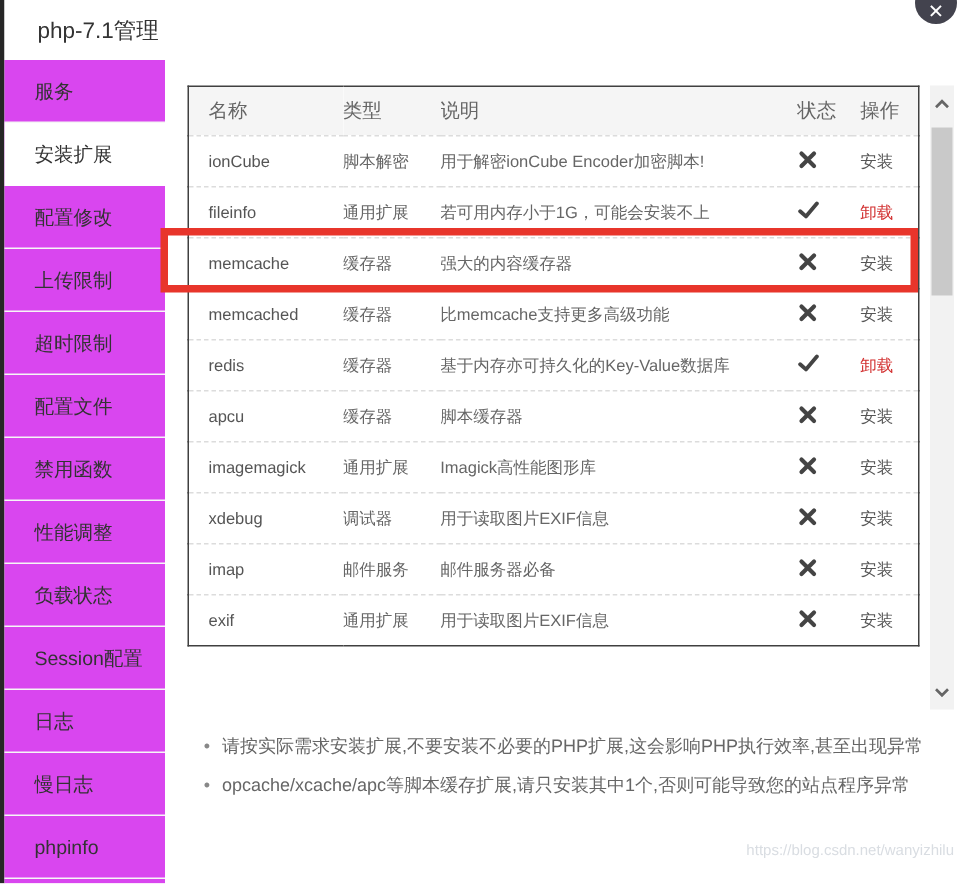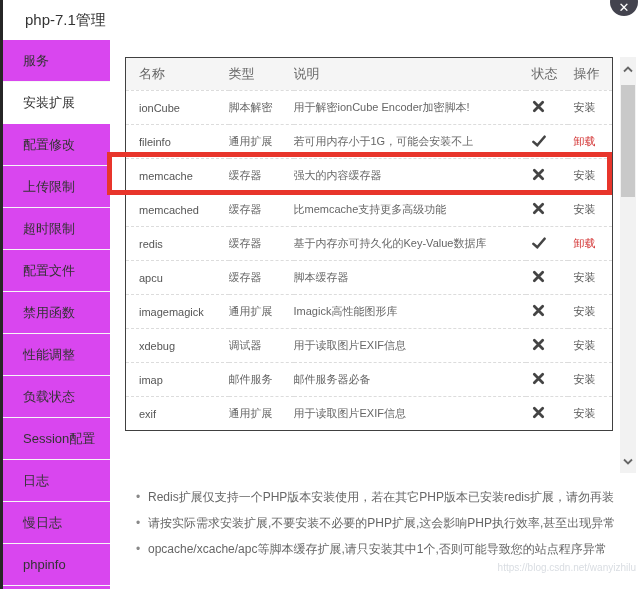--- a/index.html
+++ b/index.html
@@ -227,19 +227,18 @@
     </button>
     <div class="scroll-thumb"></div>
     <button class="scroll-btn scroll-down">
       <svg width="10" height="7" viewBox="0 0 10 7">
           <path d="M1 1.5 L5 5.5 L9 1.5" stroke="#666" stroke-width="1.8" fill="none"></path>
         </svg>
     </button>
   </div>
 
   <ul class="notes">
-      <li class="note-item"><span class="note-bullet">•</span><span>Redis扩展仅支持一个PHP版本安装使用，若在其它PHP版本已安装redis扩展，请勿再装</span></li>
       <li class="note-item"><span class="note-bullet">•</span><span>请按实际需求安装扩展,不要安装不必要的PHP扩展,这会影响PHP执行效率,甚至出现异常</span></li>
       <li class="note-item"><span class="note-bullet">•</span><span>opcache/xcache/apc等脚本缓存扩展,请只安装其中1个,否则可能导致您的站点程序异常</span></li>
     </ul>
 
   <div class="watermark">https://blog.csdn.net/wanyizhilu</div>
 </div>
 
 </body></html>

